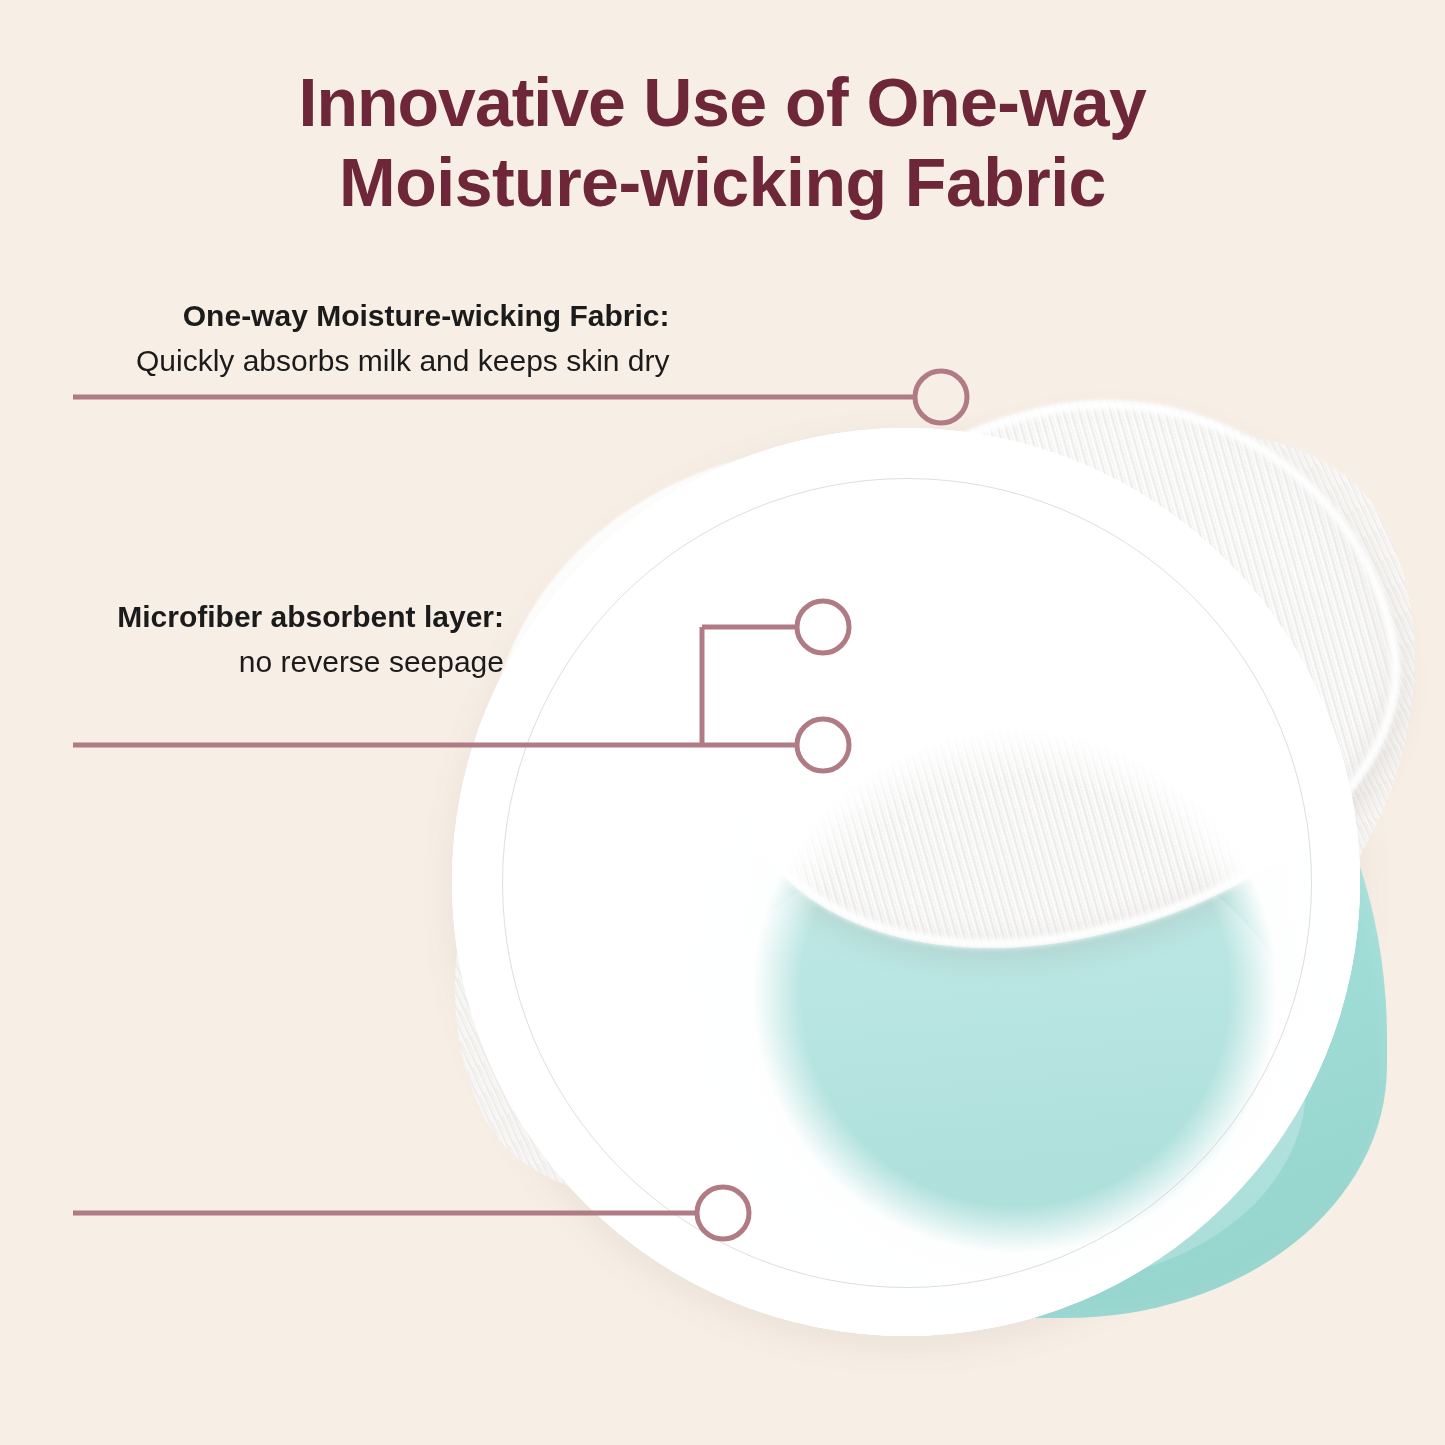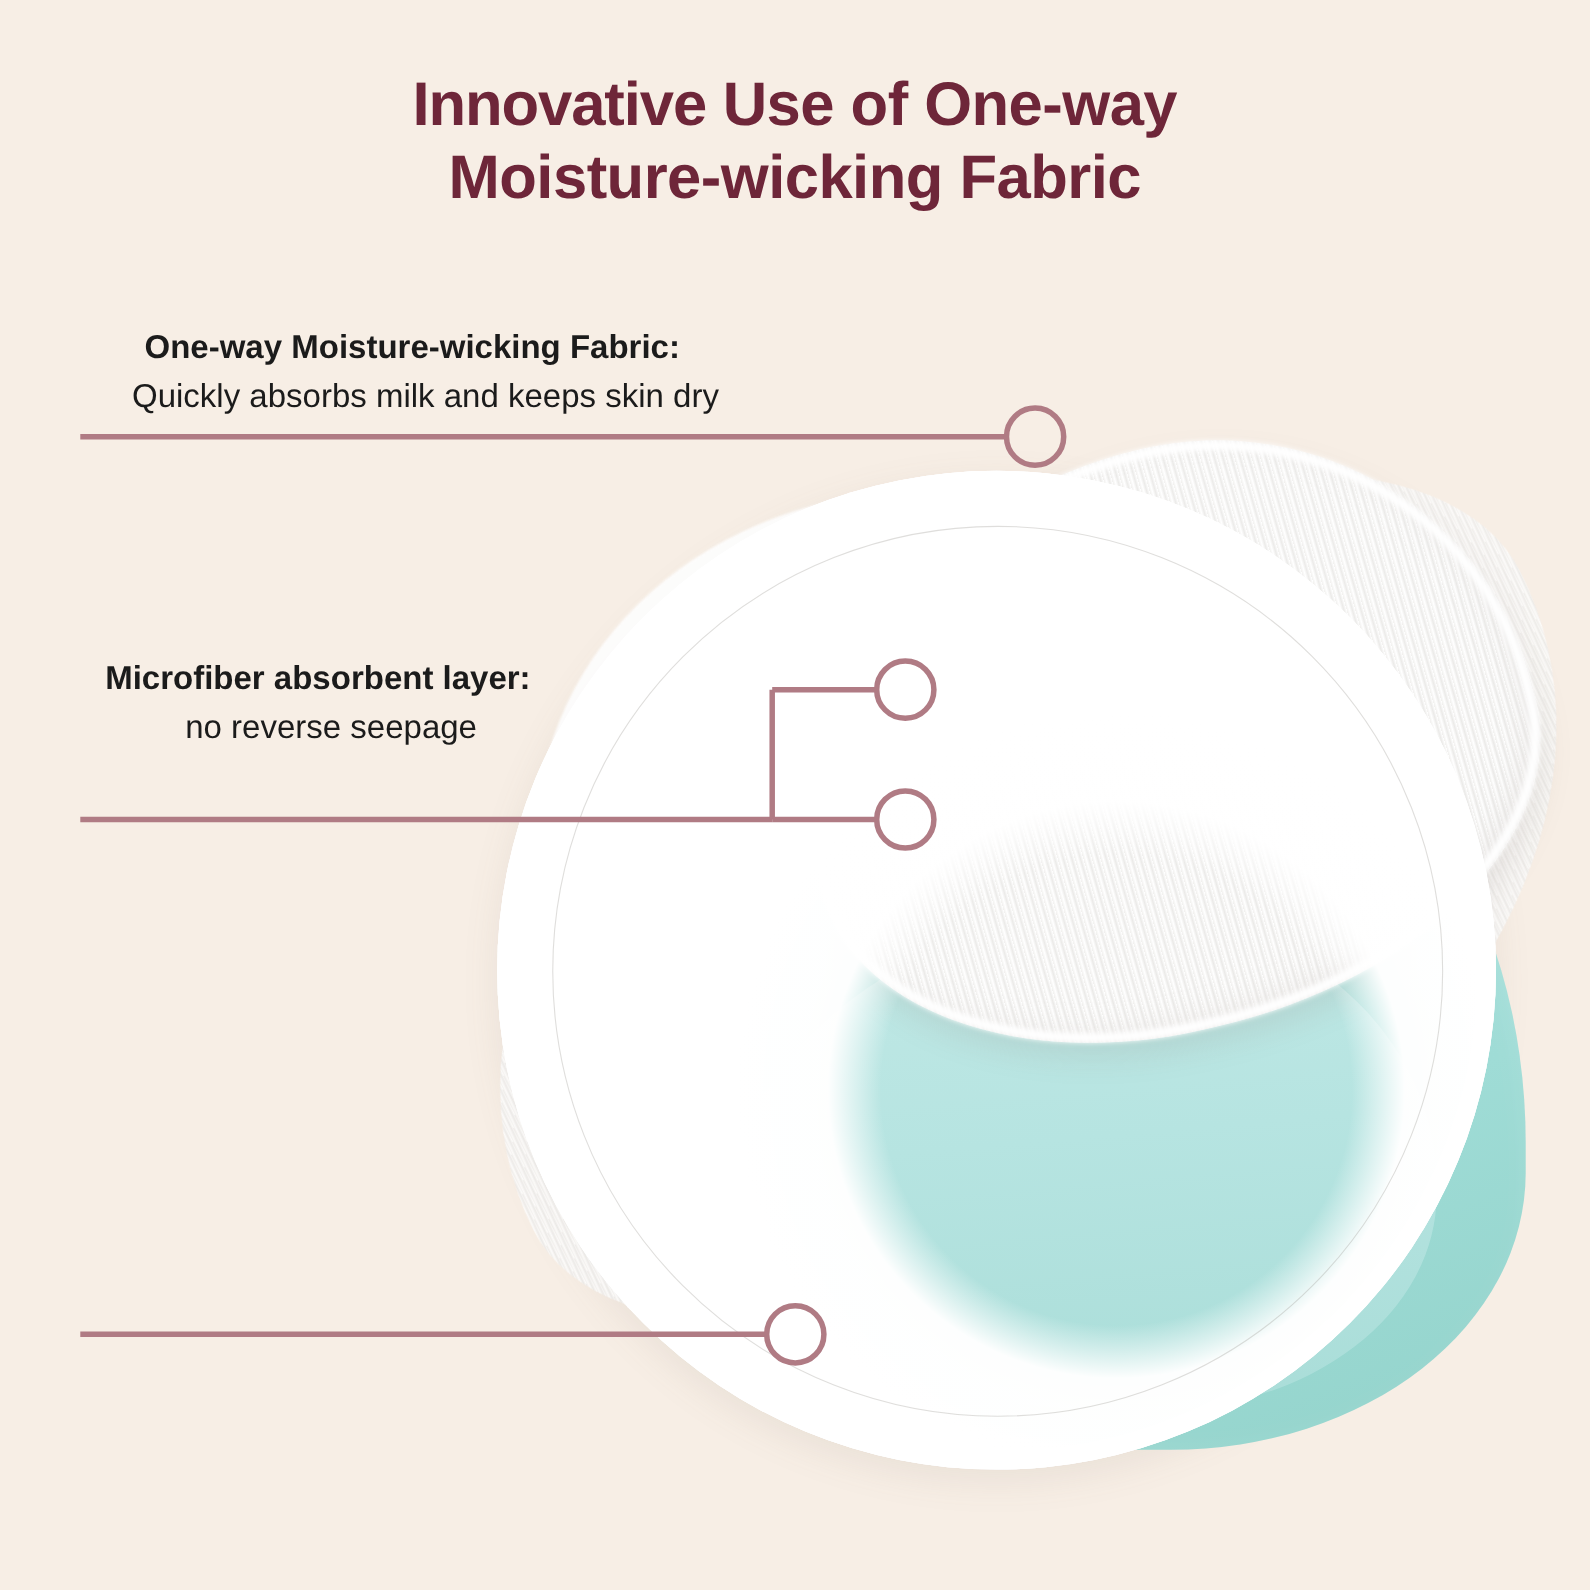--- a/index.html
+++ b/index.html
@@ -23,21 +23,21 @@
     left: 0;
     top: 62px;
     width: 1445px;
     text-align: center;
     color: #6e2639;
     line-height: 1.18;
     letter-spacing: -0.5px;
   }
   #title .ln {
     display: block;
-    font-size: 56px;
+    font-size: 68px;
     font-weight: bold;
   }
   #title .lead {
     font-weight: bold;
     letter-spacing: -1px;
   }
   #title .rest {
     font-weight: bold;
   }
 
@@ -217,23 +217,23 @@
     line-height: 1.25;
     white-space: nowrap;
   }
   .callout .body {
     font-size: 30px;
     font-weight: normal;
     line-height: 1.3;
     white-space: nowrap;
     margin-left: 24px;
   }
-  #callout-1 { left: 96px; top: 297px; text-align: center; }
+  #callout-1 { left: 112px; top: 297px; text-align: right; }
   #callout-1 .body { margin-top: 6px; }
-  #callout-2 { left: 74px; top: 598px; width: 430px; text-align: center; }
+  #callout-2 { left: 74px; top: 598px; width: 430px; text-align: right; }
   #callout-2 .body { margin-top: 6px; }
   #callout-3 { left: 72px; top: 1063px; width: 450px; text-align: center; }
   #callout-3 .body { margin-top: 6px; }
 
   
   #leaders {
     position: absolute;
     left: 0;
     top: 0;
     width: 1445px;

